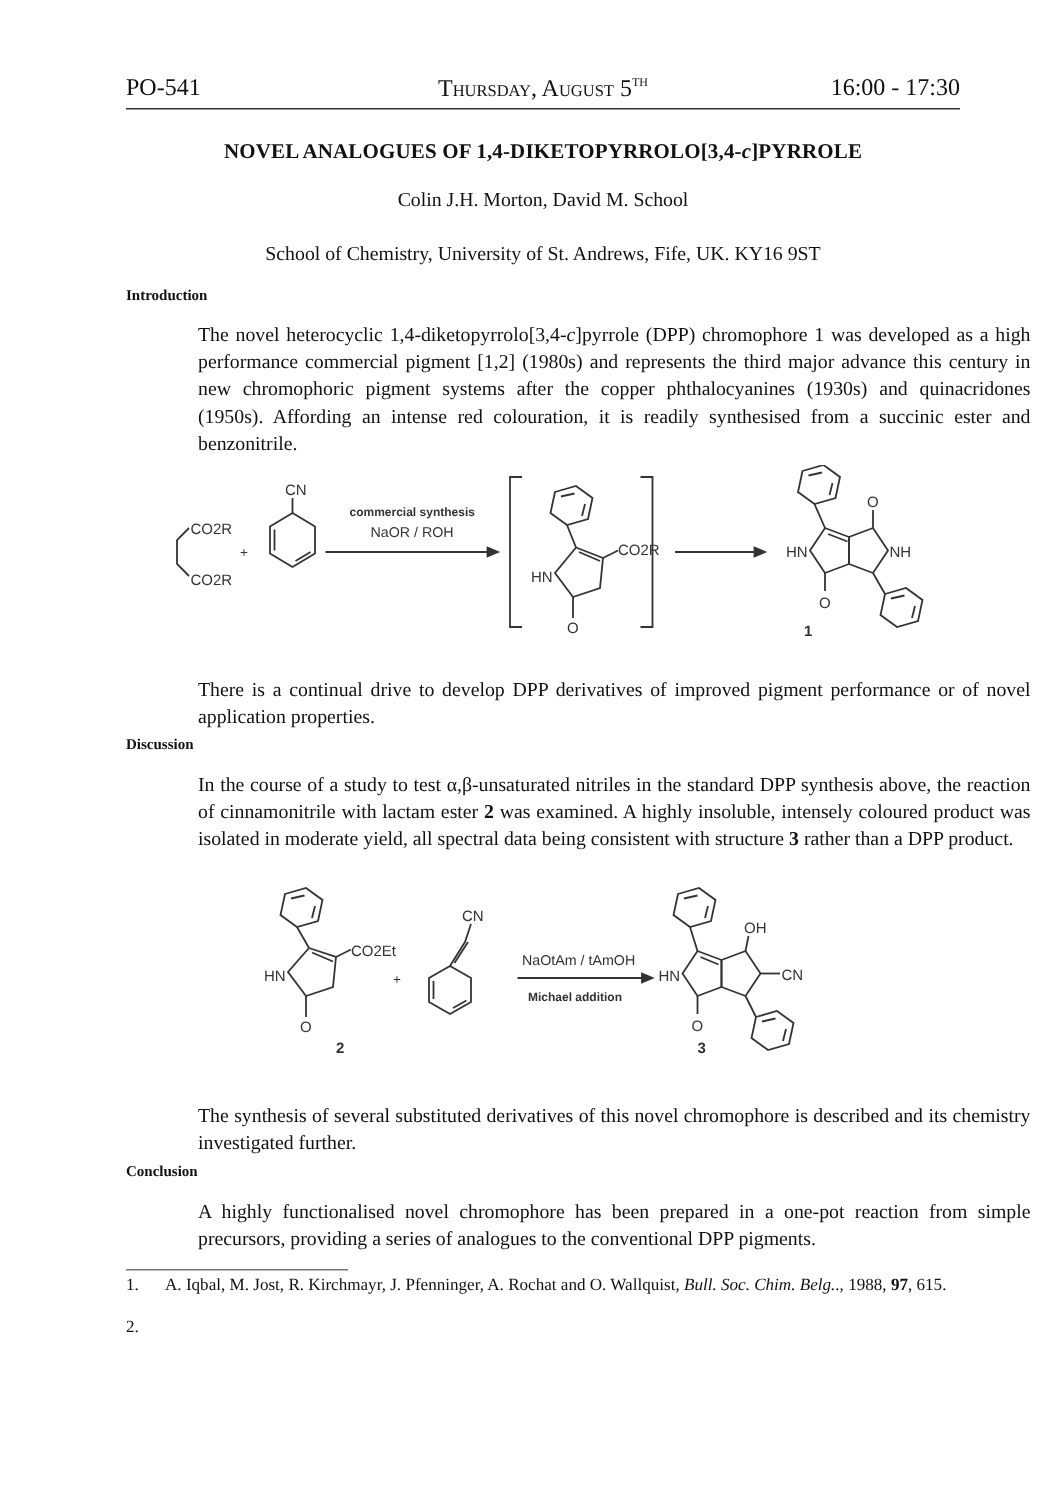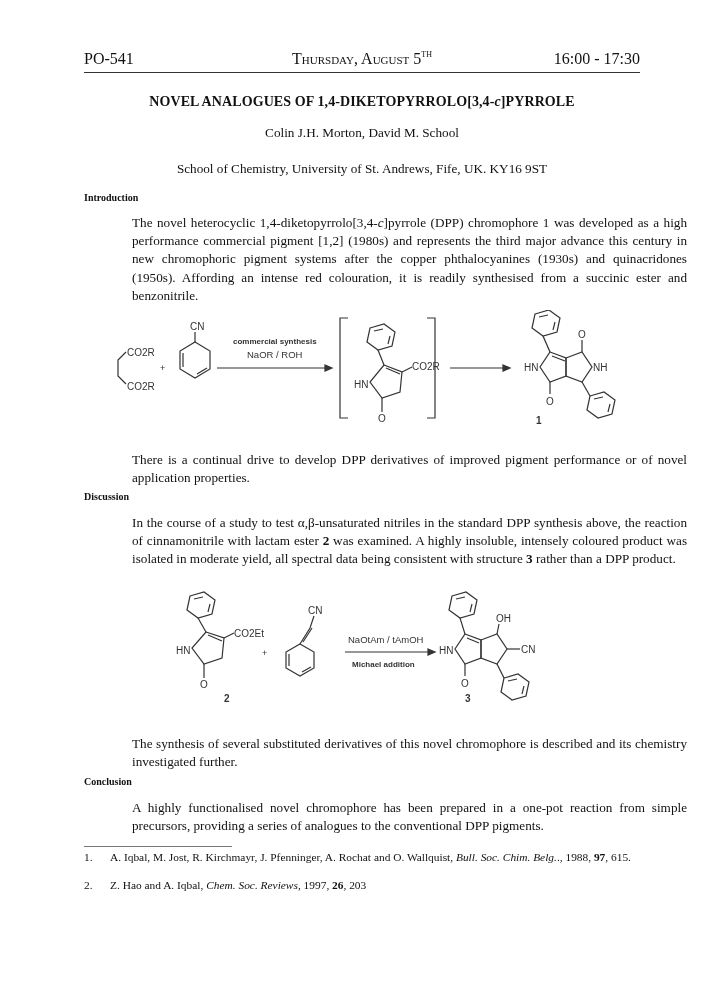--- a/index.html
+++ b/index.html
@@ -191,16 +191,15 @@
   <div class="heading" style="top:776px">Conclusion</div>
   <div class="para" style="top:799px">A highly functionalised novel chromophore has been prepared in a one-pot reaction from simple precursors, providing a series of analogues to the conventional DPP pigments.</div>
 
   <div class="fnrule"></div>
   <div class="fn" style="top:850px; height:30px;">
     <span class="num">1.</span>
     <span class="txt"><span>A. Iqbal, M. Jost, R. Kirchmayr, J. Pfenninger, A. Rochat and O. Wallquist, </span><i>Bull. Soc. Chim. Belg.</i><span>., 1988, </span><b>97</b><span>, 615.</span></span>
   </div>
   <div class="fn" style="top:878px; height:16px;">
     <span class="num">2.</span>
-    <span class="txt"><span>Z. Hao and A. Iqbal, </span><i>Chem. Soc. Reviews</i><span>, 1997, </span><b>26</b><span>, 203</span></span>
   </div>
 
 </div>
 
 </body></html>

